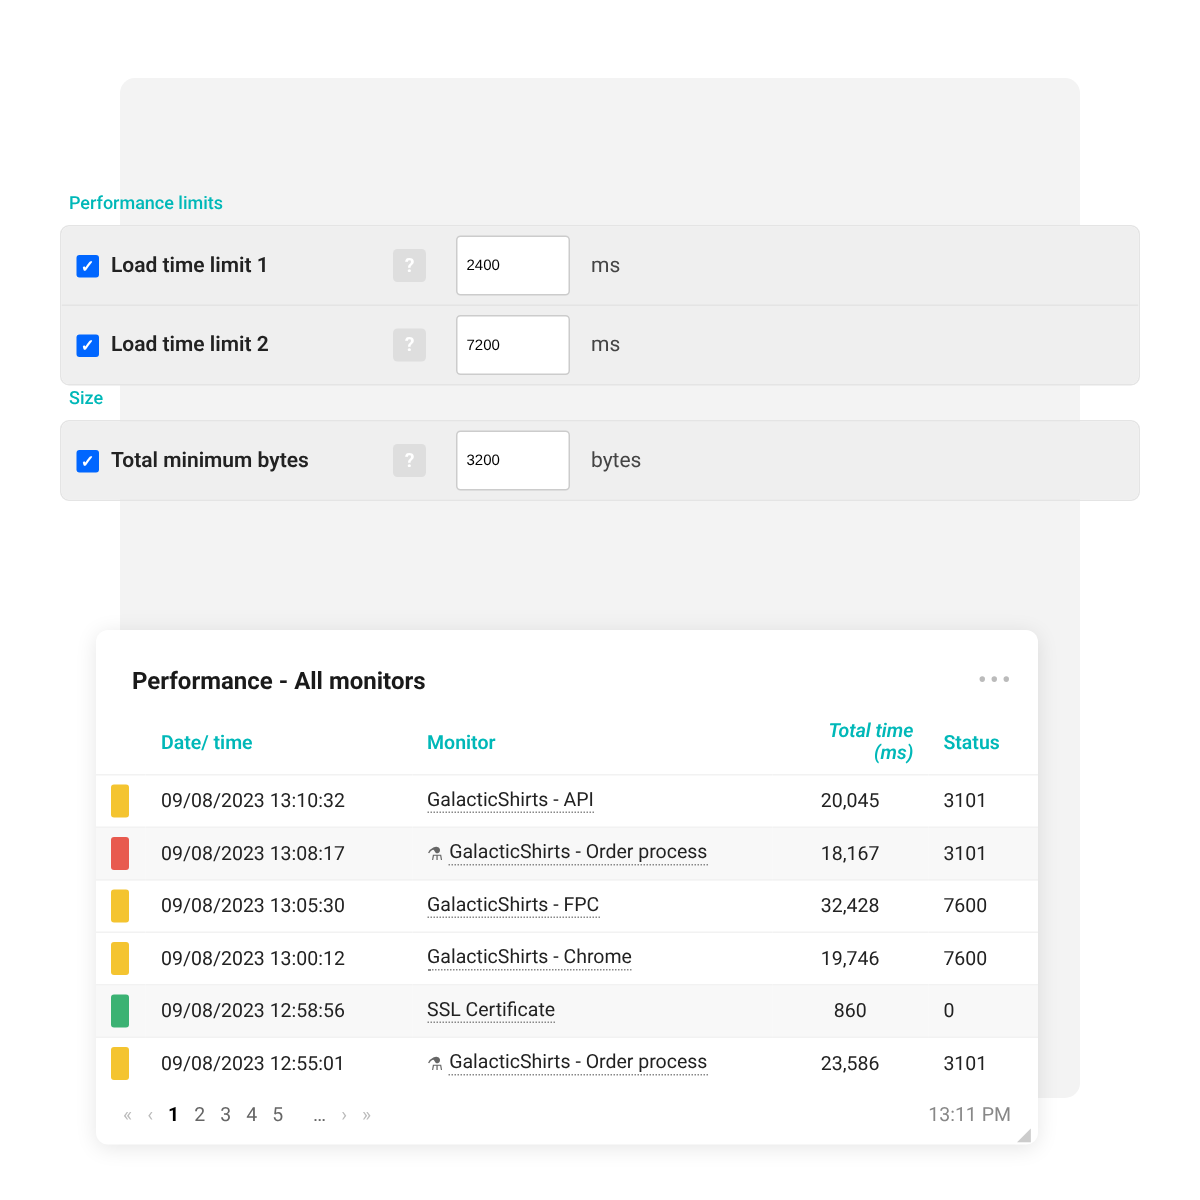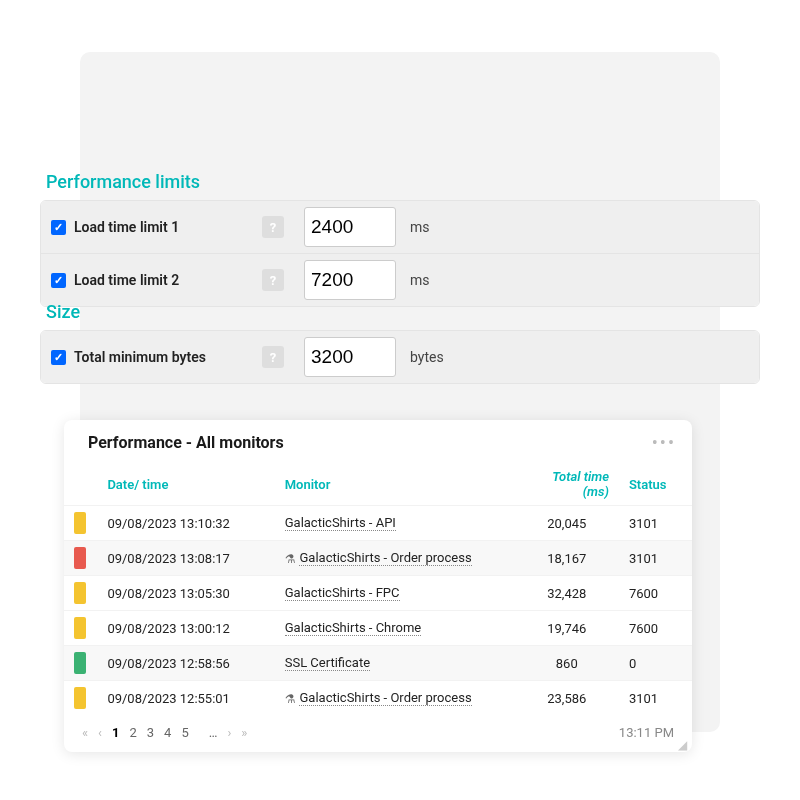--- a/index.html
+++ b/index.html
@@ -15,25 +15,24 @@
       left: 80px;
       top: 52px;
       width: 640px;
       height: 680px;
       background: #f3f3f3;
       border-radius: 10px;
       z-index: 0;
     }
     .section-title {
       color: #00b8b8;
-      font-size: 18px;
+      font-size: 12px;
       font-weight: 500;
       margin-bottom: 8px;
       padding-left: 6px;
-      margin-top: 43px;
     }
     .settings-block {
       position: absolute;
       left: 40px;
       width: 720px;
       z-index: 2;
     }
     .settings-block.limits { top: 128px; }
     .settings-block.size { top: 258px; }
     .settings-panel {
@@ -81,43 +80,43 @@
       border-radius: 3px;
       display: flex;
       align-items: center;
       justify-content: center;
       font-size: 13px;
       font-weight: bold;
       margin-right: 12px;
       flex-shrink: 0;
     }
     .value-input {
-      width: 92px;
+      width: 76px;
       height: 26px;
       border: 1px solid #ccc;
       border-radius: 3px;
       padding: 19px 6px;
-      font-size: 19px;
+      font-size: 10px;
       background: #fff;
     }
     .unit {
       font-size: 14px;
       color: #444;
       margin-left: 6px;
     }
     .monitor-card {
       position: absolute;
       left: 64px;
       top: 420px;
       width: 628px;
       background: #fff;
       border-radius: 8px;
       box-shadow: 0 2px 14px rgba(0,0,0,0.10);
       z-index: 3;
-      padding: 12px 0 6px 0;
+      padding: 23px 0 6px 0;
     }
     .card-header {
       display: flex;
       justify-content: space-between;
       align-items: center;
       padding: 0 16px 10px 24px;
     }
     .card-title {
       font-size: 16px;
       font-weight: 700;

